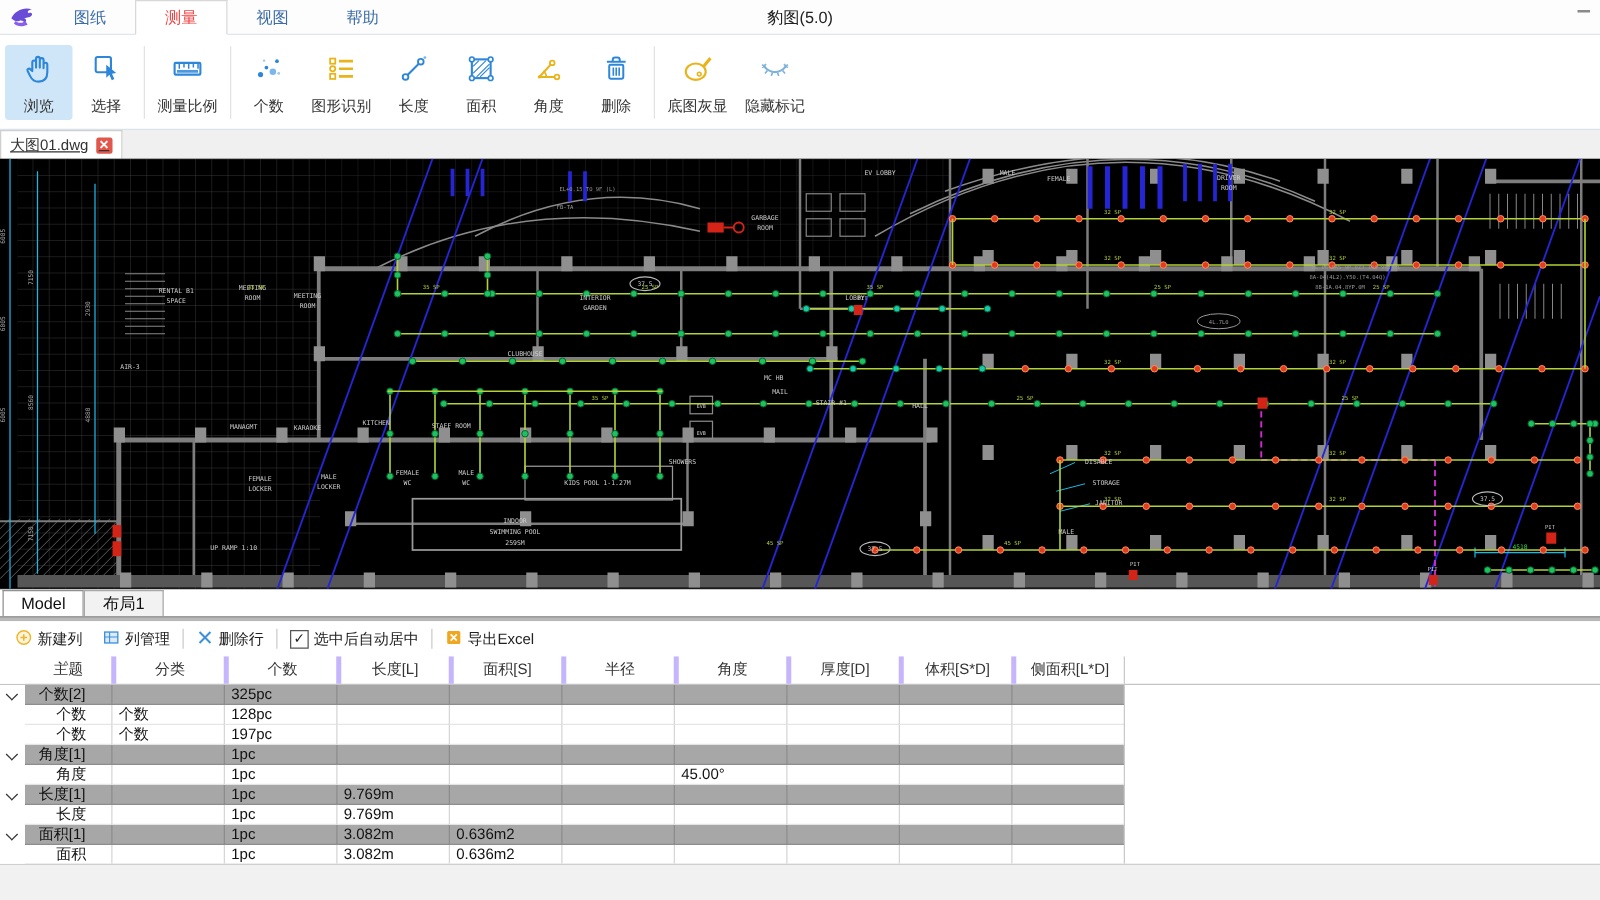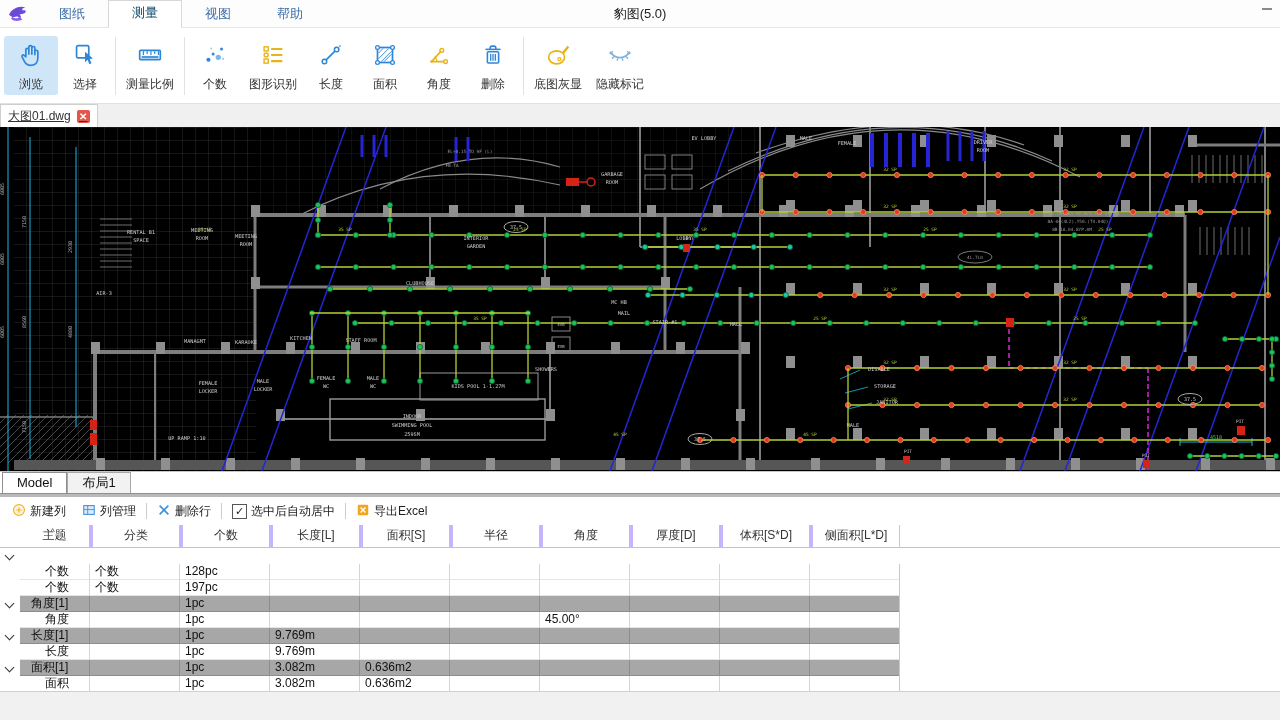--- a/index.html
+++ b/index.html
@@ -6,21 +6,21 @@
     font-family:"Liberation Sans",sans-serif;background:#fff;}
   .app{width:1280px;height:720px;display:flex;flex-direction:column;}
 
   
   .titlebar{height:28px;position:relative;background:#fdfdfd;border-bottom:1px solid #dfe6ec;
     display:flex;align-items:flex-end;box-sizing:border-box;}
   .logo{position:absolute;left:7px;top:3px;}
   .menu-tabs{display:flex;margin-left:36px;height:28px;align-items:flex-end;}
   .mtab{padding:0 23px;line-height:26px;font-size:13px;color:#3d6da8;cursor:default;}
   .mtab.active{background:#fff;border:1px solid #d8d8d8;border-bottom:1px solid #fff;
-    margin-bottom:-1px;color:#0c4a6e;font-family:Liberation Mono, monospace;}
+    margin-bottom:-1px;color:#ef4444;}
   .app-title{position:absolute;left:0;right:0;top:0;text-align:center;line-height:28px;
     font-size:13px;color:#222;pointer-events:none;}
   .win-min{position:absolute;right:8px;top:8px;width:10px;height:2px;background:#8a8a8a;}
 
   
   .ribbon{height:76px;background:#fff;border-bottom:1px solid #d9e4ea;display:flex;
     align-items:center;padding-left:4px;box-sizing:border-box;}
   .rbtn{display:flex;flex-direction:column;align-items:center;justify-content:center;
     padding:4px 7px 2px;border-radius:3px;min-width:40px;}
   .rbtn .lbl{font-size:12px;color:#333;margin-top:2px;white-space:nowrap;}
@@ -823,20 +823,32 @@
             <div class="hcell" style="width: 90px;">体积[S*D]</div>
             <div class="hcell" style="width: 90px;">侧面积[L*D]</div>
           </div>
         </div>
       </div>
     <div id="tbody">
         <div class="trow group">
           <div class="exp">
             <span class="chev"></span>
           </div>
+          <div class="cells">
+            <div class="cell subj" style="width: 69px;">个数[2]</div>
+            <div class="cell" style="width: 90px;"></div>
+            <div class="cell" style="width: 90px;">325pc</div>
+            <div class="cell" style="width: 90px;"></div>
+            <div class="cell" style="width: 90px;"></div>
+            <div class="cell" style="width: 90px;"></div>
+            <div class="cell" style="width: 90px;"></div>
+            <div class="cell" style="width: 90px;"></div>
+            <div class="cell" style="width: 90px;"></div>
+            <div class="cell" style="width: 90px;"></div>
+          </div>
         </div>
         <div class="trow child">
           <div class="exp"></div>
           <div class="cells">
             <div class="cell subj" style="width: 69px;">个数</div>
             <div class="cell" style="width: 90px;">个数</div>
             <div class="cell" style="width: 90px;">128pc</div>
             <div class="cell" style="width: 90px;"></div>
             <div class="cell" style="width: 90px;"></div>
             <div class="cell" style="width: 90px;"></div>

